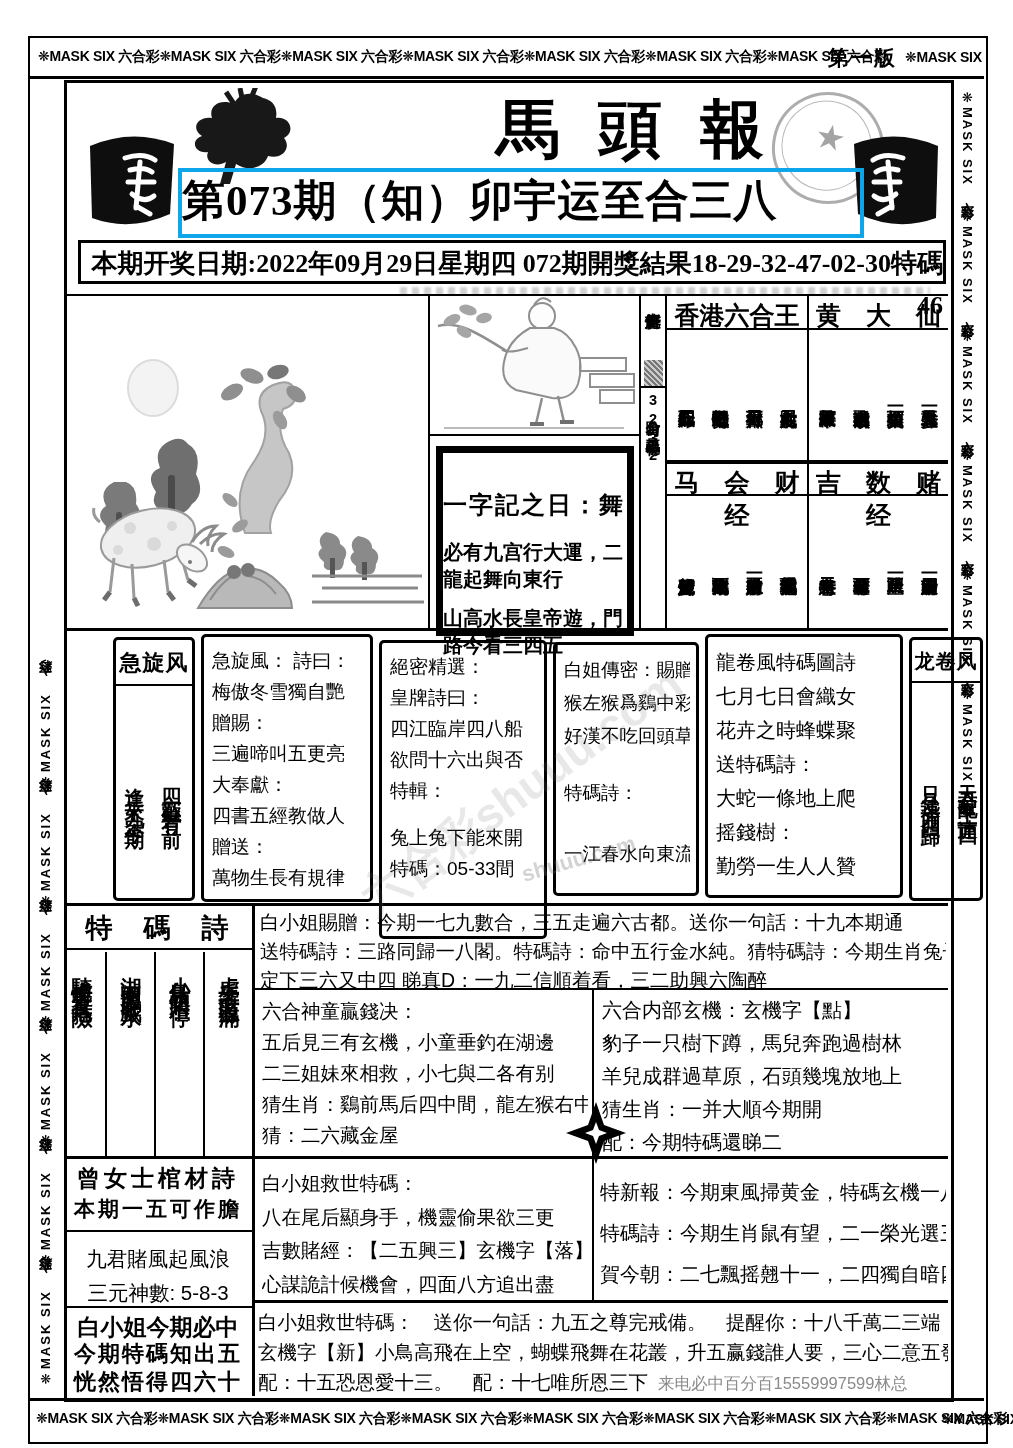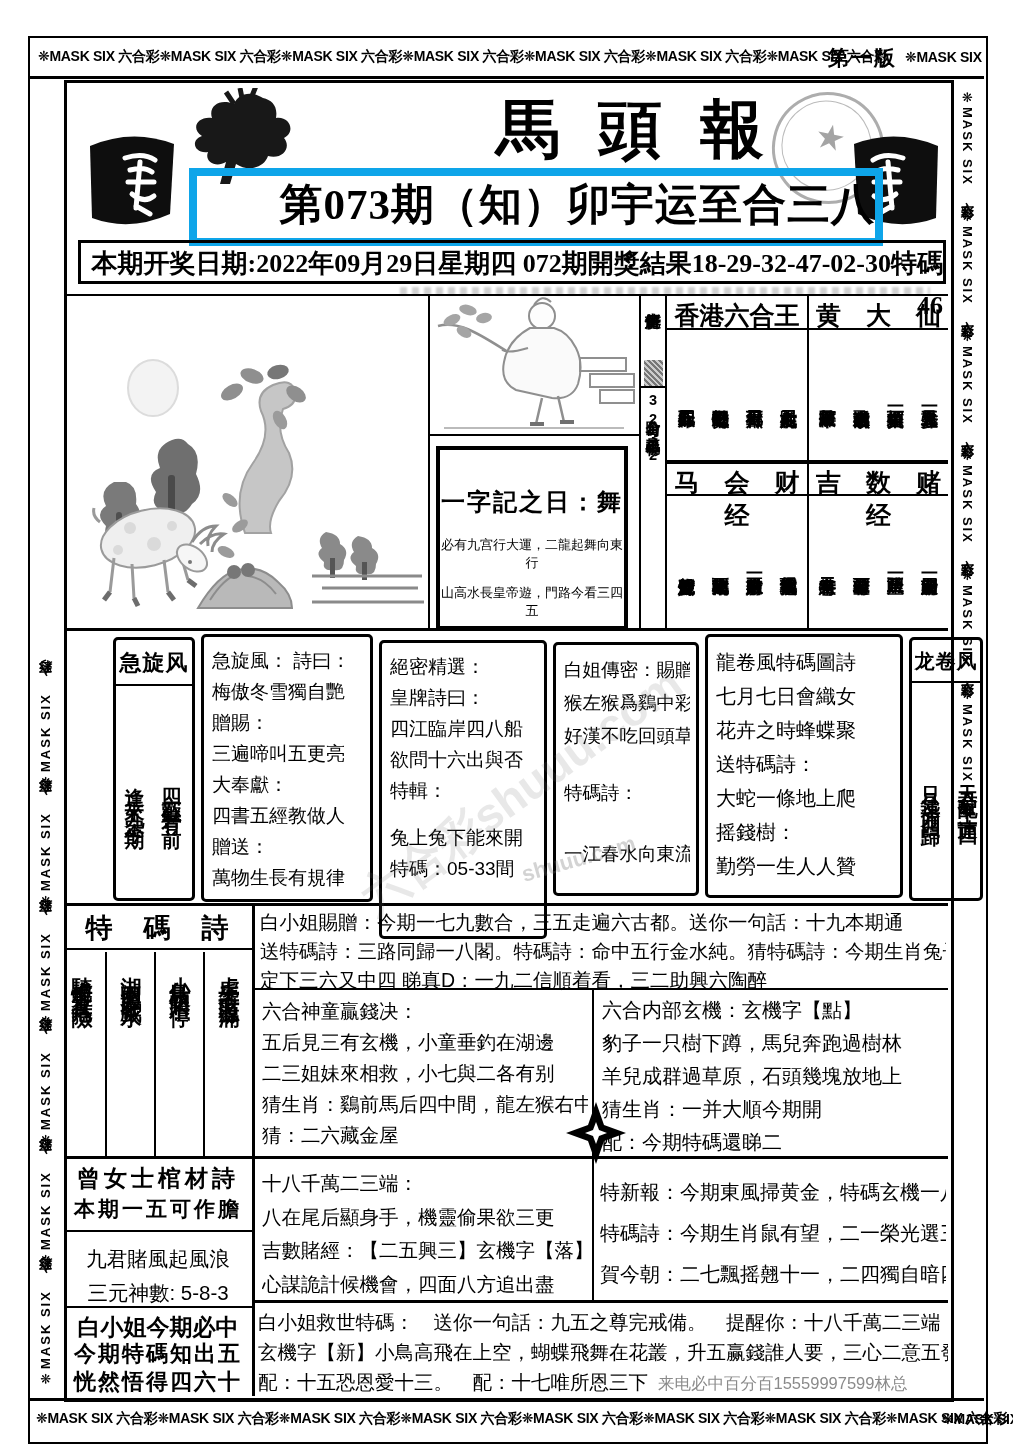--- a/index.html
+++ b/index.html
@@ -15,42 +15,42 @@
     font-weight:bold;font-size:14px;letter-spacing:-0.3px;white-space:nowrap;}
   .strip-v{writing-mode:vertical-rl;text-orientation:mixed;font-weight:bold;font-size:13px;
     letter-spacing:2px;white-space:nowrap;line-height:26px;overflow:hidden;}
   .strip-v span{margin:6px 0;}
   .strip-left{transform:rotate(180deg);}
   .edition{font-family:"Liberation Serif","DejaVu Serif",serif;font-weight:bold;font-size:21px;letter-spacing:2px;}
   
   #main-frame{left:64px;top:80px;width:884px;height:1316px;border:3px solid #000;}
   #title{left:400px;top:92px;width:460px;height:76px;font-size:64px;font-weight:bold;
     text-align:center;letter-spacing:38px;text-indent:38px;line-height:76px;}
-  #headline-box{left:178px;top:168px;width:678px;height:62px;border:8px solid #0ea5e9;
-    font-size:43px;font-weight:bold;text-align:right;line-height:58px;letter-spacing:1px;margin-left:11px;}
+  #headline-box{left:178px;top:168px;width:678px;height:62px;border:4px solid #0ea5e9;
+    font-size:43px;font-weight:bold;text-align:left;line-height:58px;letter-spacing:1px;}
   #date-bar{left:78px;top:240px;width:868px;height:44px;border:3px solid #000;
     font-size:26px;font-weight:bold;text-align:right;line-height:42px;box-sizing:border-box;}
   #stamp{left:772px;top:92px;width:106px;height:106px;border:3px solid #999;border-radius:50%;
     opacity:.8;transform:rotate(12deg);}
   #stamp .inner{position:absolute;left:6px;top:6px;width:88px;height:88px;border:1px solid #aaa;border-radius:50%;}
   #stamp .star{position:absolute;left:0;top:22px;width:100%;text-align:center;font-size:34px;color:#8e8e8e;}
   
   .vtext{writing-mode:vertical-rl;text-orientation:upright;}
   #strip-title{left:641px;top:300px;width:24px;height:64px;font-size:16px;font-weight:bold;line-height:24px;}
   #strip-img{left:644px;top:360px;width:19px;height:26px;
     background:repeating-linear-gradient(45deg,#777 0 2px,#ccc 2px 4px);}
   #strip-text{left:642px;top:392px;width:22px;height:232px;font-size:14.5px;font-weight:bold;
     line-height:22px;letter-spacing:0.5px;}
   .tbl-head{font-size:25px;font-weight:bold;text-align:center;}
   .tcols{writing-mode:vertical-rl;text-orientation:upright;font-weight:bold;font-size:17px;
     text-align:center;}
   .tcols div{line-height:34px;}
-  #oneword-box{left:436px;top:446px;width:184px;height:176px;border:4px solid #000000;text-align:center;}
+  #oneword-box{left:436px;top:446px;width:184px;height:176px;border:7px solid #000000;}
   #oneword-title{margin-top:36px;font-size:24px;font-weight:bold;letter-spacing:2px;}
-  .oneword-line{font-size:13px;font-weight:normal;margin-top:18px;letter-spacing:0;}
+  .oneword-line{font-size:20px;font-weight:bold;margin-top:18px;letter-spacing:0;}
   
   .capsule{position:absolute;border:3px solid #000;border-radius:5px;box-sizing:border-box;margin-left:35px;}
   .cap-head{font-size:22px;font-weight:bold;text-align:center;border-bottom:2px solid #000;
     padding:8px 0 6px 0;letter-spacing:1px;}
   .cap-cols{writing-mode:vertical-rl;text-orientation:upright;font-weight:bold;font-size:20px;
     text-align:center;margin-top:10px;font-family:"Liberation Serif","DejaVu Serif",serif;}
   .cap-cols div{line-height:37px;letter-spacing:7px;}
   .cap-lines{padding:8px 6px 0 8px;font-size:19px;line-height:31px;white-space:nowrap;}
   .cap-lines div{overflow:hidden;}
   #cap-juemi .cap-lines{line-height:31px;}
@@ -368,21 +368,21 @@
       <div>三元神數: 5-8-3</div>
     </div>
   <div class="hl" style="left:64px;top:1306px;width:188px;height:2px;"></div>
   <div class="abs blk-center" style="left:64px;top:1312px;width:188px;font-size:23px;font-weight:bold;">白小姐今期必中</div>
   <div class="abs fserif blk-center" style="left:64px;top:1340px;width:188px;font-size:22px;line-height:28px;font-weight:bold;letter-spacing:2px;">
       <div>今期特碼知出五</div>
       <div>恍然悟得四六十</div>
     </div>
 
   <div class="abs para" style="left:262px;top:1167px;width:326px;line-height:33.5px;">
-      <div>十八千萬二三端：</div>
+      <div>白小姐救世特碼：</div>
       <div>八在尾后顯身手，機靈偷果欲三更</div>
       <div>吉數賭經：【二五興三】玄機字【落】</div>
       <div>心謀詭計候機會，四面八方追出盡</div>
     </div>
   <div class="abs para" style="left:600px;top:1172px;width:346px;line-height:41px;font-size:20px;">
       <div>特新報：今期東風掃黄金，特碼玄機一八藏</div>
       <div>特碼詩：今期生肖鼠有望，二一榮光選三四</div>
       <div>賀今朝：二七飄摇翹十一，二四獨自暗四八</div>
     </div>
   <div class="hl" style="left:252px;top:1300px;width:696px;height:2.5px;"></div>

